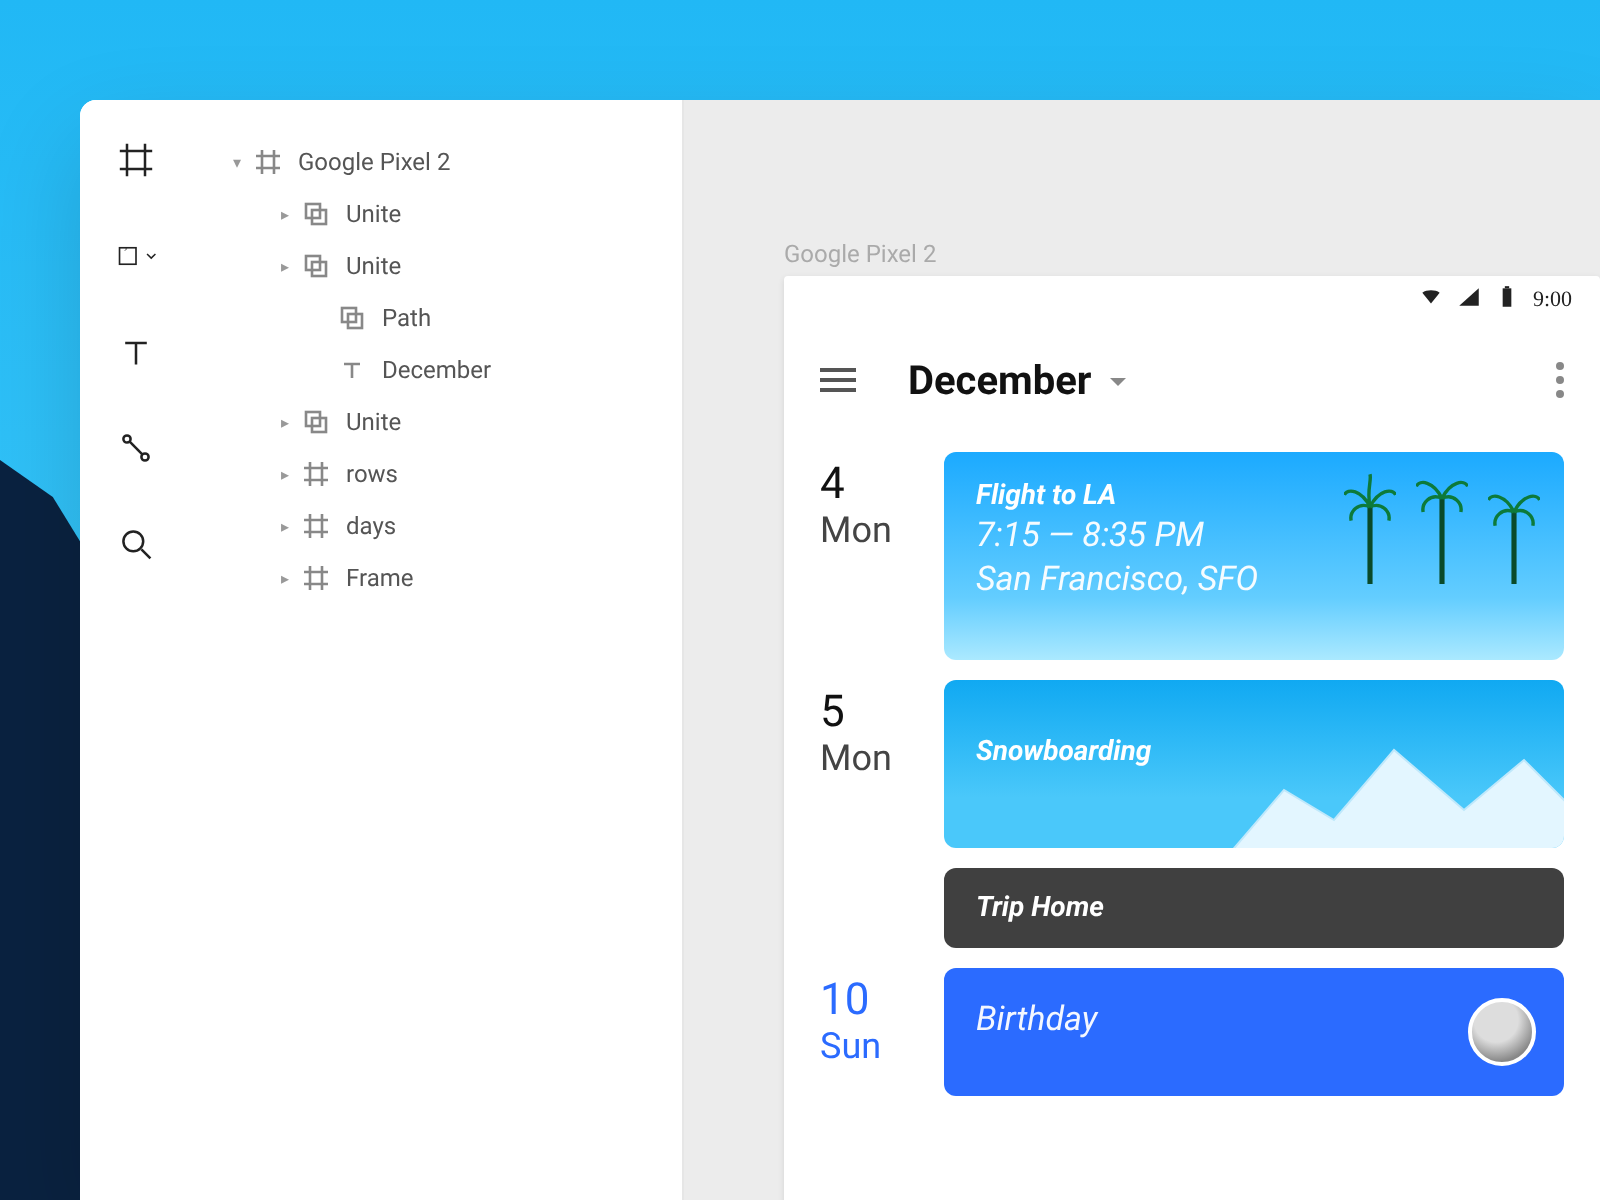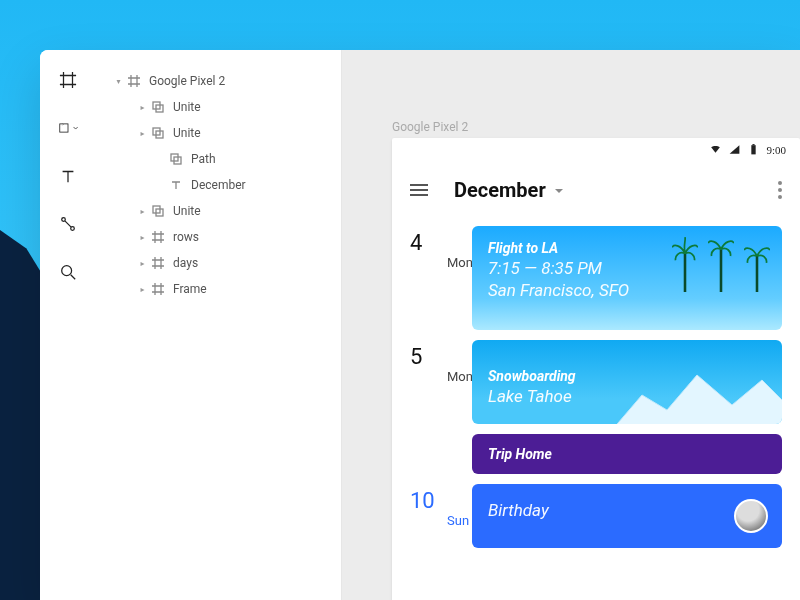--- a/index.html
+++ b/index.html
@@ -94,21 +94,21 @@
   .dropdown-caret { margin-left: 8px; }
   .dropdown-caret svg { width:10px; height:10px; fill:#888; }
   .overflow { margin-left:auto; display:flex; flex-direction:column; gap:3px; cursor:pointer;}
   .overflow span { width:4px; height:4px; border-radius:50%; background:#888; }
 
   
   .agenda { flex:1; overflow:hidden; padding: 8px 18px 0 18px; }
   .entry { display:flex; gap:18px; margin-bottom: 10px; }
   .datecol { width: 44px; flex:0 0 44px; padding-top:4px; }
   .datecol .dnum { font-size: 22px; font-weight:400; color:#111; }
-  .datecol .dday { font-size: 13px; color:#444;margin-left:37px; }
+  .datecol .dday { font-size: 18px; color:#444; }
   .datecol.blue .dnum, .datecol.blue .dday { color:#2b6bff; }
   .cards { flex:1; display:flex; flex-direction:column; gap:10px;font-style:italic; }
   .card {
     border-radius: 6px; color:#fff; position:relative; overflow:hidden;
     padding: 14px 16px 16px 16px;
   }
   .card .title { font-weight:700; font-size:14px; }
   .card .sub { font-size:17px; opacity:0.95; margin-top:2px;}
   .card.slim { padding: 12px 16px; }
 
@@ -122,21 +122,21 @@
 
   .card-snow {
     background: linear-gradient(180deg, #10a9f2 0%, #4ac8fa 70%);
     min-height: 84px;
   }
   .snow-mtn {
     position:absolute; right:-10px; bottom:-6px; width: 180px; height:70px;
   }
   .snow-mtn svg { width:100%; height:100%; }
 
-  .card-trip { background:#4c1d95; }
+  .card-trip { background:#404040; }
   .card-sarah { background:#2b6bff; min-height:64px; }
   .avatar {
     position:absolute; right:14px; top:50%; transform:translateY(-50%);
     width:34px; height:34px; border-radius:50%;
     background: radial-gradient(circle at 40% 30%, #ddd 0 40%, #888 75%);
     border:2px solid #fff;
   }
 </style>
 </head>
 <body>
@@ -336,21 +336,20 @@
 
         <div class="entry">
           <div class="datecol">
             <div class="dnum">5</div>
             <div class="dday">Mon</div>
           </div>
           <div class="cards">
             <div class="card card-snow">
               <div style="height:14px"></div>
               <div class="title">Snowboarding</div>
-              <div class="sub">Lake Tahoe</div>
               <div class="snow-mtn">
                 <svg viewBox="0 0 180 70" preserveAspectRatio="none">
                     <path d="M0 70 L30 35 L55 50 L85 15 L120 45 L150 20 L180 50 L180 70 Z" fill="#e3f6ff"></path>
                     <path d="M0 70 L30 35 L55 50 L85 15 L120 45 L150 20 L180 50" fill="none" stroke="#bfe8fb" stroke-width="1"></path>
                   </svg>
               </div>
             </div>
             <div class="card card-trip slim">
               <div class="title">Trip Home</div>
             </div>

